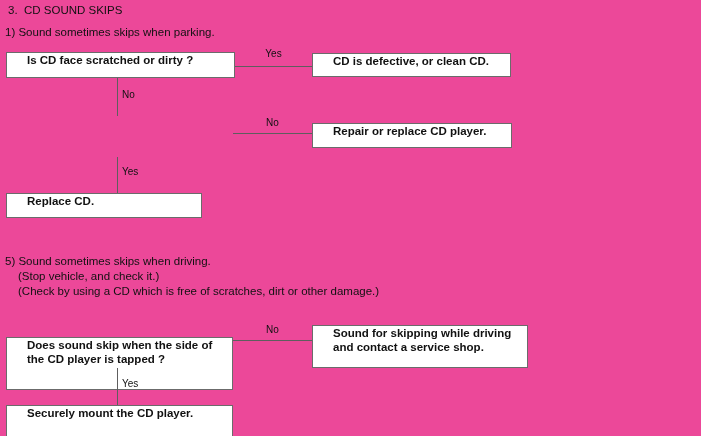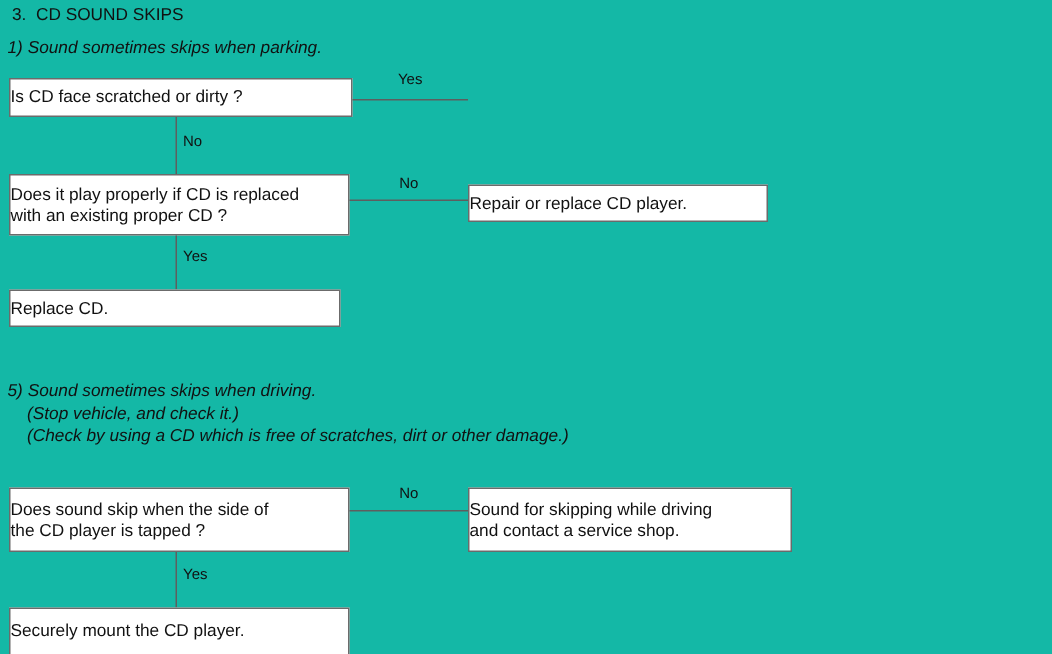--- a/index.html
+++ b/index.html
@@ -4,47 +4,47 @@
 <style>
   html, body {
     margin: 0;
     padding: 0;
     background: #ffffff;
   }
   .page {
     position: relative;
     width: 701px;
     height: 436px;
-    background: #14b8a6;
+    background: #ec4899;
     font-family: "Liberation Sans", sans-serif;
     color: #111111;
     overflow: hidden;
   }
   .title {
     position: absolute;
     left: 8px;
     top: 4px;
     font-size: 11.5px;
     white-space: pre;
   }
   .heading {
     position: absolute;
     font-size: 11.5px;
     white-space: pre;
-    font-style: italic;
   }
   .box {
     position: absolute;
     box-sizing: border-box;
     border: 1px solid #6b6b6b;
     background: #ffffff;
     display: flex;
-    align-items: center;
-    padding-left: 0;
+    align-items: flex-start;
+    padding-left: 20px;
     padding-right: 4px;
+    font-weight: bold;
   }
   .box-text {
     font-size: 11.5px;
     line-height: 14px;
     white-space: pre-line;
   }
   .hline {
     position: absolute;
     height: 1px;
     background: #5e5e5e;
@@ -71,48 +71,47 @@
 
   <div class="heading" style="left:5px; top:26px;">1) Sound sometimes skips when parking.</div>
 
   <div class="box" style="left:6px; top:52px; width:229px; height:26px;">
     <span class="box-text">Is CD face scratched or dirty ?</span>
   </div>
 
   <div class="hline" style="left:235px; top:66px; width:77px;"></div>
   <span class="edge-label center" style="left:235px; top:48px; width:77px;">Yes</span>
 
+  <div class="box" style="left:312px; top:53px; width:199px; height:24px;">
+    <span class="box-text">CD is defective, or clean CD.</span>
+  </div>
 
   <div class="vline" style="left:117px; top:78px; height:38px;"></div>
   <span class="edge-label" style="left:122px; top:89px;">No</span>
 
-  <div class="box" style="left:6px; top:116px; width:227px; height:41px;">
-    <span class="box-text">Does it play properly if CD is replaced
-with an existing proper CD ?</span>
-  </div>
 
   <div class="hline" style="left:233px; top:133px; width:79px;"></div>
   <span class="edge-label center" style="left:233px; top:117px; width:79px;">No</span>
 
   <div class="box" style="left:312px; top:123px; width:200px; height:25px;">
     <span class="box-text">Repair or replace CD player.</span>
   </div>
 
   <div class="vline" style="left:117px; top:157px; height:36px;"></div>
   <span class="edge-label" style="left:122px; top:166px;">Yes</span>
 
-  <div class="box" style="left:6px; top:193px; width:221px; height:25px;">
+  <div class="box" style="left:6px; top:193px; width:196px; height:25px;">
     <span class="box-text">Replace CD.</span>
   </div>
 
   <div class="heading" style="left:5px; top:255px;">5) Sound sometimes skips when driving.</div>
   <div class="heading" style="left:18px; top:285px;">(Check by using a CD which is free of scratches, dirt or other damage.)</div>
   <div class="heading" style="left:18px; top:270px;">(Stop vehicle, and check it.)</div>
 
-  <div class="box" style="left:6px; top:325px; width:227px; height:43px;">
+  <div class="box" style="left:6px; top:337px; width:227px; height:53px;">
     <span class="box-text">Does sound skip when the side of
 the CD player is tapped ?</span>
   </div>
 
   <div class="hline" style="left:233px; top:340px; width:79px;"></div>
   <span class="edge-label center" style="left:233px; top:324px; width:79px;">No</span>
 
   <div class="box" style="left:312px; top:325px; width:216px; height:43px;">
     <span class="box-text">Sound for skipping while driving
 and contact a service shop.</span>

